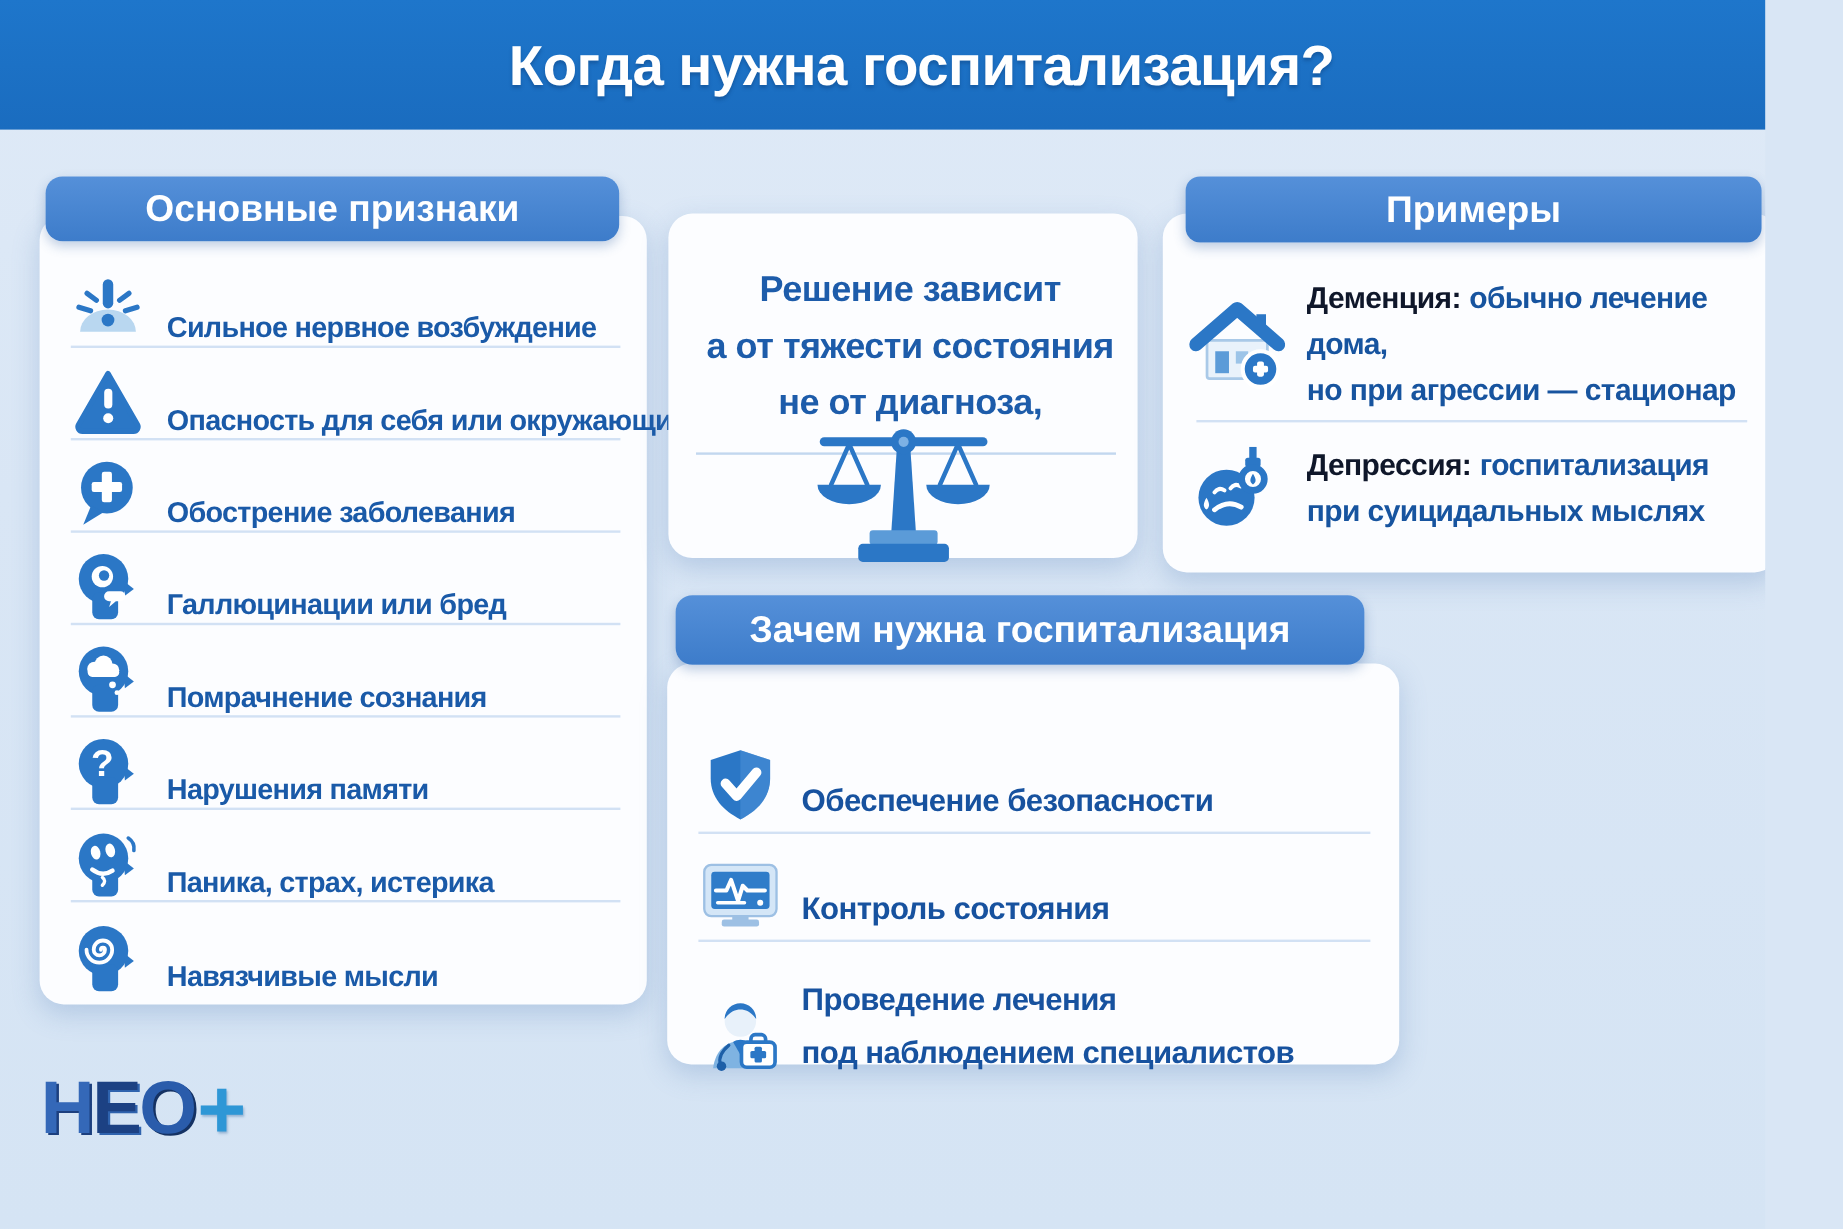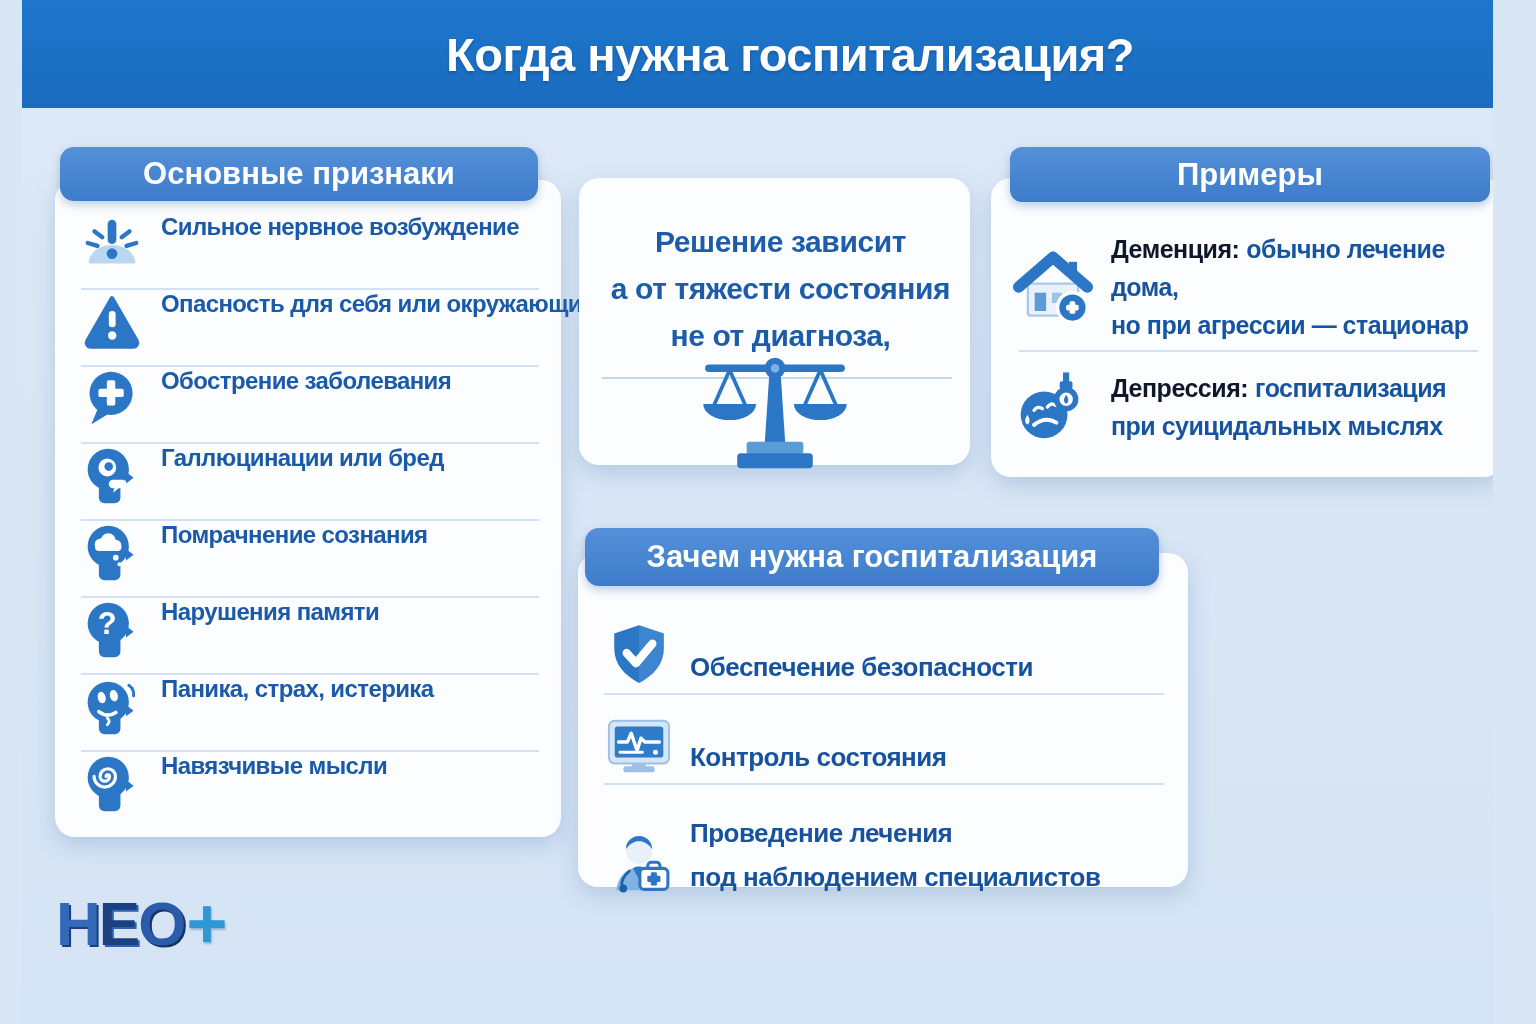--- a/index.html
+++ b/index.html
@@ -1,19 +1,19 @@
 <!DOCTYPE html>
 <html><head>
 <meta charset="utf-8">
 <style>
   * { margin:0; padding:0; box-sizing:border-box; }
   html,body { width:1536px; height:1024px; }
   body { font-family:"Liberation Sans","DejaVu Sans",sans-serif; background:#d9e6f5; }
   .stage { position:absolute; top:0; left:0; width:1471px; height:1024px;
-           background:linear-gradient(180deg,#dfeaf7 0%,#d9e6f5 40%,#d5e4f4 100%); overflow:hidden;margin-left:22px; }
+           background:linear-gradient(180deg,#dfeaf7 0%,#d9e6f5 40%,#d5e4f4 100%); overflow:hidden; }
 
   
   .header { position:absolute; top:0; left:0; width:1536px; height:108px;
             background:linear-gradient(180deg,#1e76cb,#1a6cbf);
             display:flex; align-items:center; justify-content:center; }
   .header-title { color:#ffffff; font-size:47px; font-weight:700; letter-spacing:-0.5px;
                   text-shadow:0 2px 3px rgba(10,50,100,.35); }
 
   
   .card { position:absolute; background:#fcfdff; border-radius:20px;
@@ -21,21 +21,21 @@
   .tab  { position:absolute; background:linear-gradient(180deg,#5license,#3f7ecd);
           background:linear-gradient(180deg,#5590d9,#3d7cca);
           border-radius:14px; color:#fff; font-weight:700; font-size:31px;
           display:flex; align-items:center; justify-content:center;
           box-shadow:0 4px 10px rgba(50,95,160,.30); z-index:4; }
 
   
   .signs-card { left:33px; top:180px; width:506px; height:657px; }
   .signs-tab  { left:38px; top:147px; width:478px; height:54px; }
   .signs-list { position:absolute; left:26px; right:22px; top:33px; }
-  .sign-row { height:77px; display:flex; align-items:flex-start; gap:18px;
+  .sign-row { height:77px; display:flex; align-items:flex-end; gap:18px;
               border-bottom:2px solid #d2e1f4; }
   .sign-row:last-child { border-bottom:none; }
   .sign-icon { width:62px; height:62px; flex:none; display:flex; align-items:center; justify-content:center; }
   .sign-label { font-size:24px; font-weight:700; color:#1a5aa8; letter-spacing:-0.6px; white-space:nowrap; }
 
   
   .decision-card { left:557px; top:178px; width:391px; height:287px; }
   .decision-text { position:absolute; top:40px; left:0; width:100%; text-align:center; }
   .decision-line { font-size:30px; font-weight:700; color:#1d5caa; line-height:47px; letter-spacing:-0.4px;padding-left:12px; }
   .decision-rule { position:absolute; left:580px; top:377px; width:350px; height:2px; background:#c2d7ef; z-index:2; }
@@ -46,21 +46,21 @@
   .examples-tab  { left:988px; top:147px; width:480px; height:55px;border-radius:12px; }
   .examples-list { position:absolute; left:22px; right:20px; top:46px; }
   .example-row { display:flex; align-items:center; gap:18px; min-height:110px; padding:6px 0; }
   .example-divider { height:2px; background:#d2e1f4; margin:0 6px; }
   .example-icon { width:80px; height:80px; flex:none; display:flex; align-items:center; justify-content:center; }
   .example-text { font-size:25px; color:#17549f; font-weight:600; line-height:38px; letter-spacing:-0.5px; }
   .example-term { font-weight:800; margin-right:7px; color:#0f172a; }
 
   
   .purpose-card { left:556px; top:553px; width:610px; height:334px; }
-  .purpose-tab  { left:563px; top:528px; width:574px; height:58px; }
+  .purpose-tab  { left:563px; top:496px; width:574px; height:58px; }
   .purpose-list { position:absolute; left:26px; right:24px; top:52px; }
   .purpose-row { display:flex; align-items:flex-end; gap:16px; min-height:90px; padding:4px 0;
                  border-bottom:2px solid #d2e1f4; }
   .purpose-row:last-child { border-bottom:none; min-height:118px; }
   .purpose-icon { width:70px; height:70px; flex:none; display:flex; align-items:center; justify-content:center; }
   .purpose-label { font-size:26px; font-weight:700; color:#17529f; line-height:44px; letter-spacing:-0.5px; }
 
   
   .logo { position:absolute; left:34px; top:892px; height:64px; display:flex; align-items:center; z-index:2; }
   .logo-letter { font-size:62px; font-weight:900; letter-spacing:-2px; line-height:64px; }

